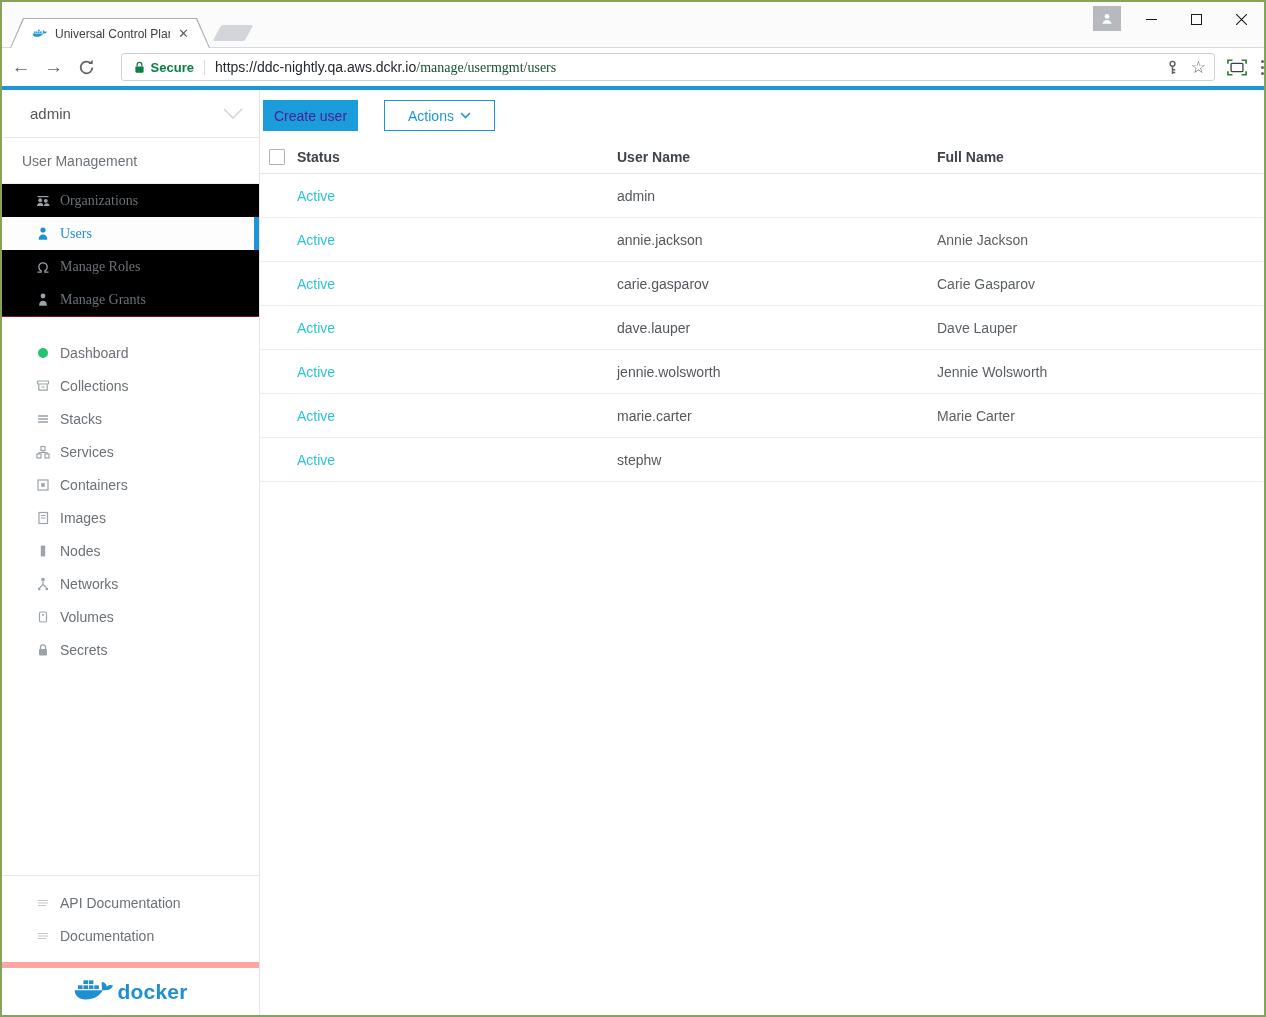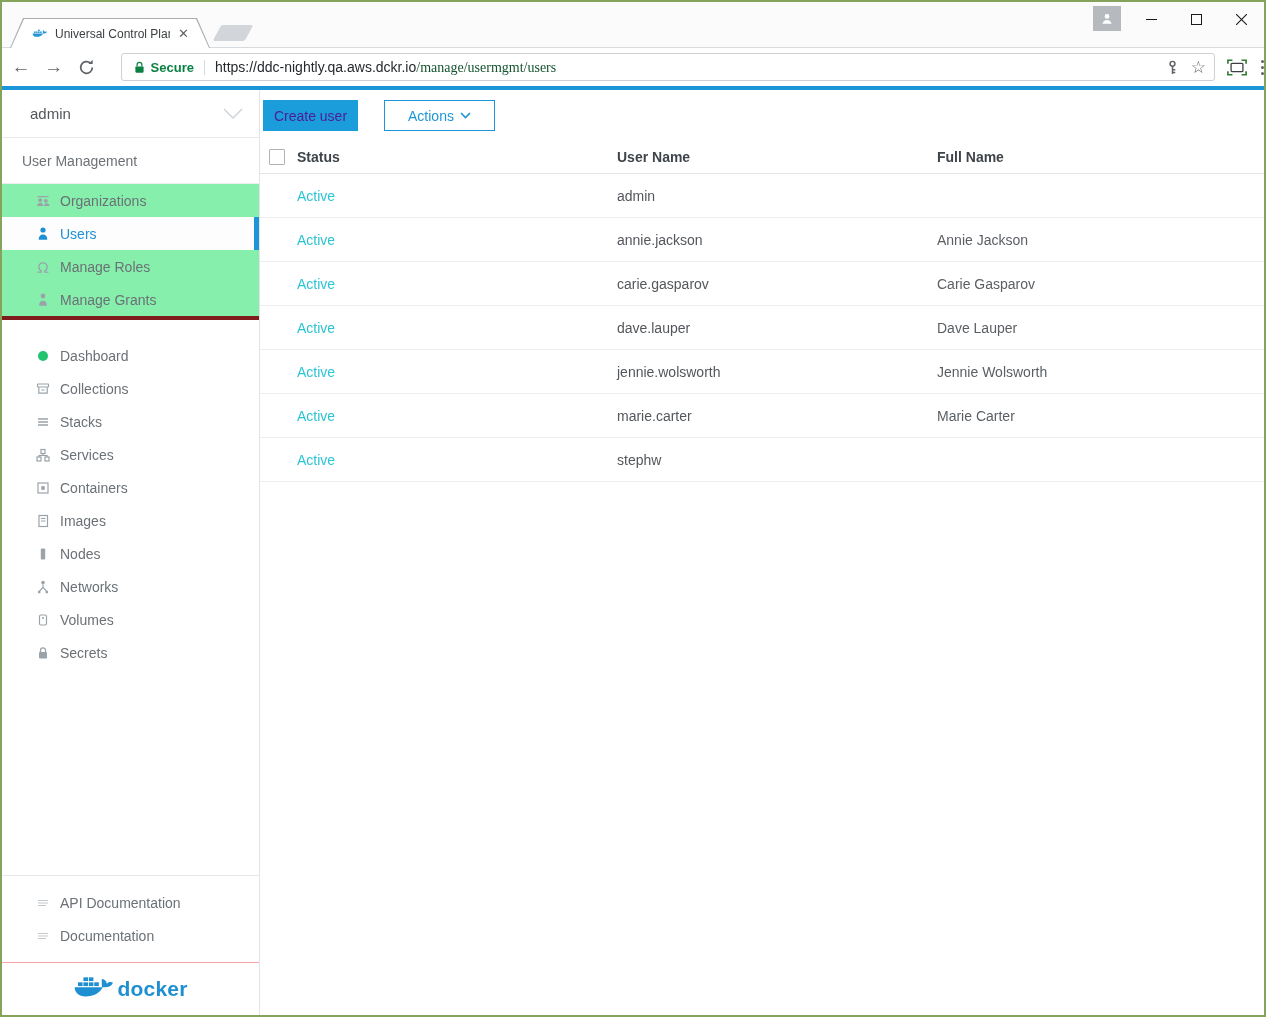--- a/index.html
+++ b/index.html
@@ -32,31 +32,31 @@
   .dots i { width:3px; height:3px; border-radius:50%; background:#5f6368; }
 
   .app-topline { height:4px; background:#1c96d8; }
 
   
   .app { display:flex; height:925px; }
   .sidebar { width:258px; border-right:1px solid #e2e4e6; display:flex; flex-direction:column; background:#fff; }
   .account-row { height:48px; display:flex; align-items:center; padding:0 16px 0 28px; border-bottom:1px solid #e6e8e9; }
   .account-name { font-size:15px; color:#53575b; flex:1; }
   .section-title { height:46px; display:flex; align-items:center; padding-left:20px; font-size:14px; color:#6b7176; border-bottom:1px solid #eceeef; }
-  .submenu { background:#86efac; border-bottom:4px solid #7f1d1d; }
+  .submenu { background:#000000; border-bottom:1px solid #7f1d1d;font-family:Liberation Serif, serif; }
   .side-item { height:33px; display:flex; align-items:center; gap:9px; padding-left:33px; font-size:14px; color:#6b7176; cursor:pointer; position:relative; }
   .submenu .side-item.active { background:#fdfdfd; color:#1e8fd5; }
   .submenu .side-item.active::after { content:""; position:absolute; right:0; top:0; bottom:0; width:5px; background:#1c96d8; }
   .menu { margin-top:19px; }
   .menu .side-item, .side-footer .side-item { }
   .icon16 { width:16px; height:16px; flex:0 0 16px; display:flex; align-items:center; justify-content:center; }
   .side-footer { margin-top:auto; }
   .side-footer .rule { border-top:1px solid #e6e8e9; }
   .side-footer .pad { padding:10px 0; }
-  .logo-area { border-top:1px solid #fca5a5; height:53px; display:flex; align-items:center; justify-content:center; gap:4px; }
+  .logo-area { border-top:6px solid #fca5a5; height:53px; display:flex; align-items:center; justify-content:center; gap:4px; }
   .logo-text { color:#1e8fd0; font-size:21px; font-weight:bold; letter-spacing:.2px; }
 
   
   .main { flex:1; background:#fff; }
   .actionbar { padding:10px 0 0 3px; display:flex; gap:26px; height:51px; }
   .btn-primary { width:95px; height:31px; background:#1b9cdb; color:#4c1d95; border:none; font-size:14px; font-family:inherit; cursor:pointer; }
   .btn-outline { width:111px; height:31px; background:#fff; color:#1c96d8; border:1px solid #1c96d8; font-size:14px; font-family:inherit; display:flex; align-items:center; justify-content:center; gap:6px; cursor:pointer; }
 
   .table { width:100%; }
   .trow { display:flex; align-items:center; height:44px; border-bottom:1px solid #ededee; font-size:14px; }

